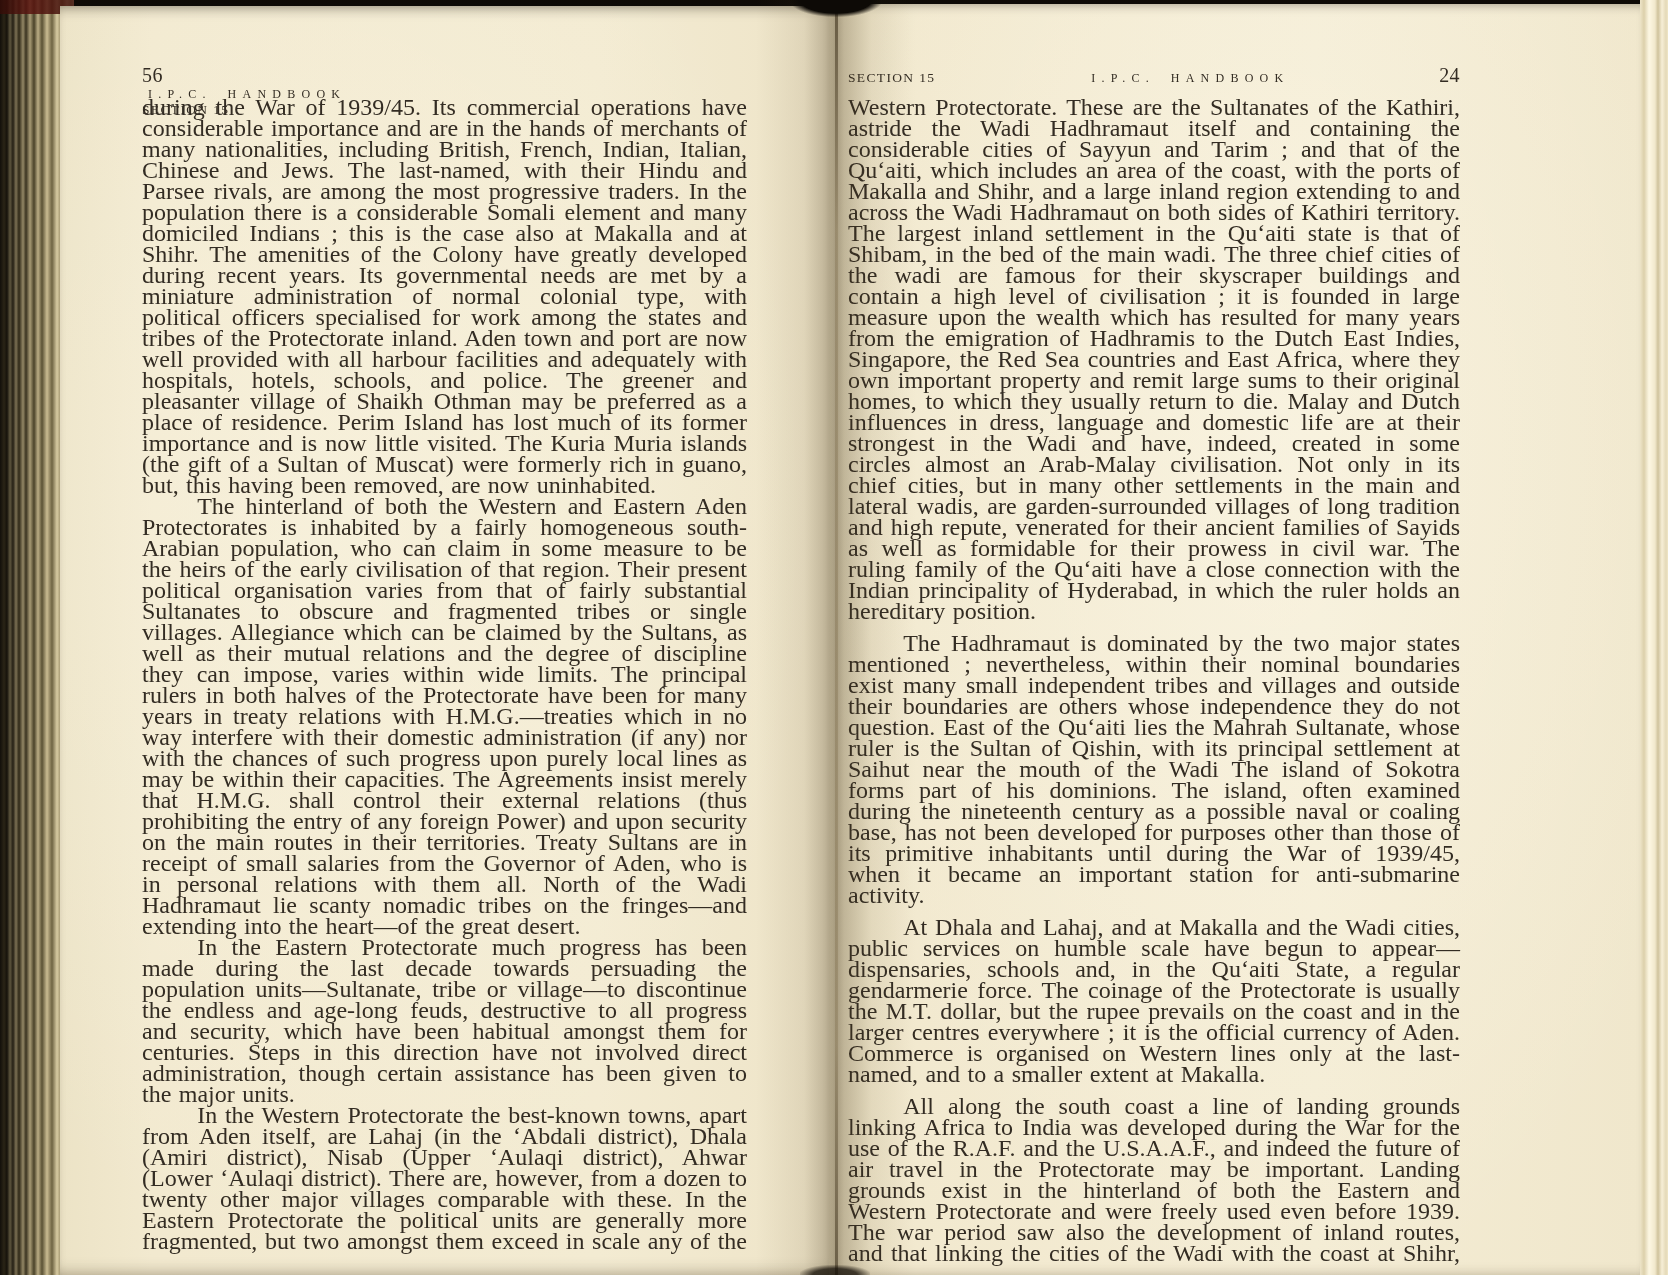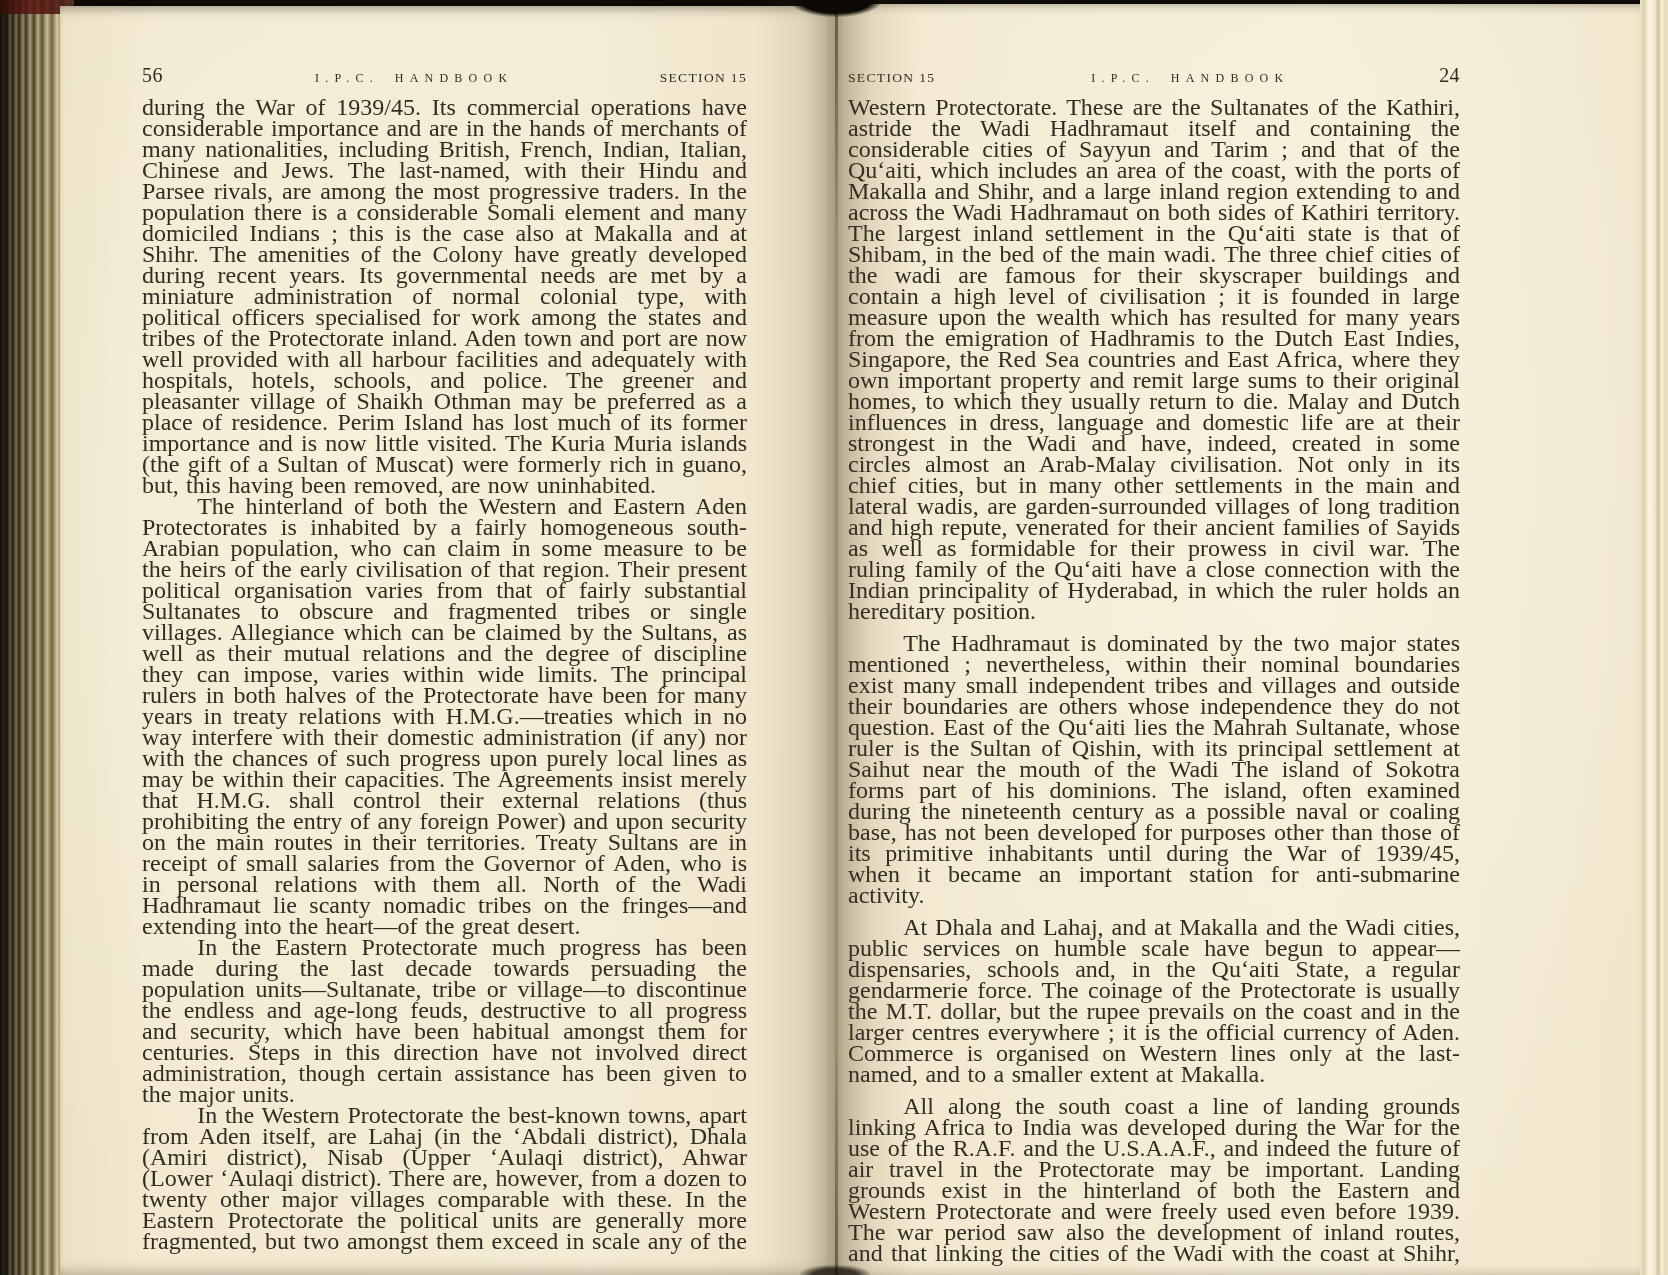--- a/index.html
+++ b/index.html
@@ -83,21 +83,21 @@
   .pg-header {
     position: absolute; display: flex; align-items: baseline;
     color: #332c23;
   }
   .pg-header .num { font-size: 20px; letter-spacing: .02em; }
   .pg-header .running {
     flex: 1; text-align: center; font-size: 12px;
     letter-spacing: .52em; word-spacing: .55em; text-indent: .5em;
   }
   .pg-header .section { font-size: 13.5px; letter-spacing: .10em; }
-  .hdr-left  { left: 82px;  top: 58px; width: 605px; }
+  .hdr-left  { left: 82px;  top: 58px; width: 605px; flex-direction: column; }
   .hdr-right { left: 19px;  top: 60px; width: 612px; }
 
   .pg-body {
     position: absolute;
     font-size: 24px; line-height: 21px;
     color: #332c23;
     text-align: justify;
     word-spacing: .06em;
   }
   .body-left  { left: 82px; top: 91px; width: 605px; }

